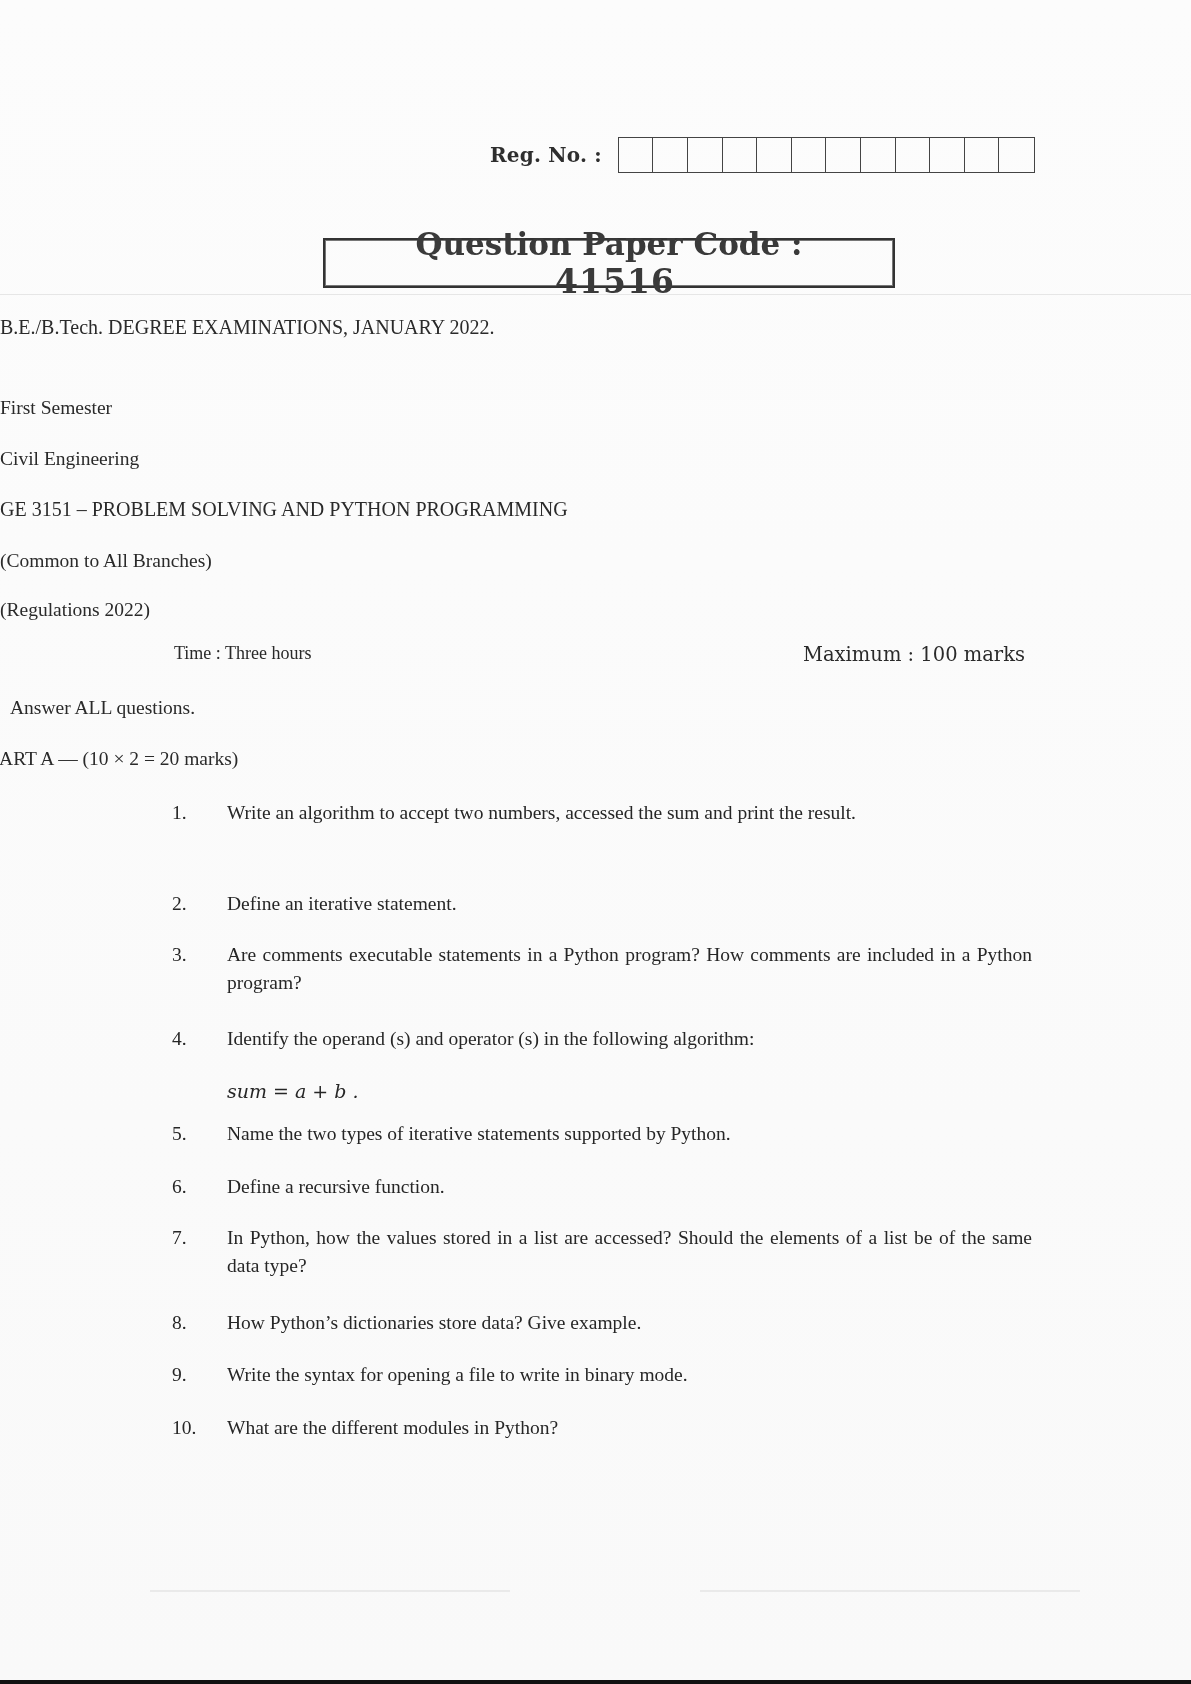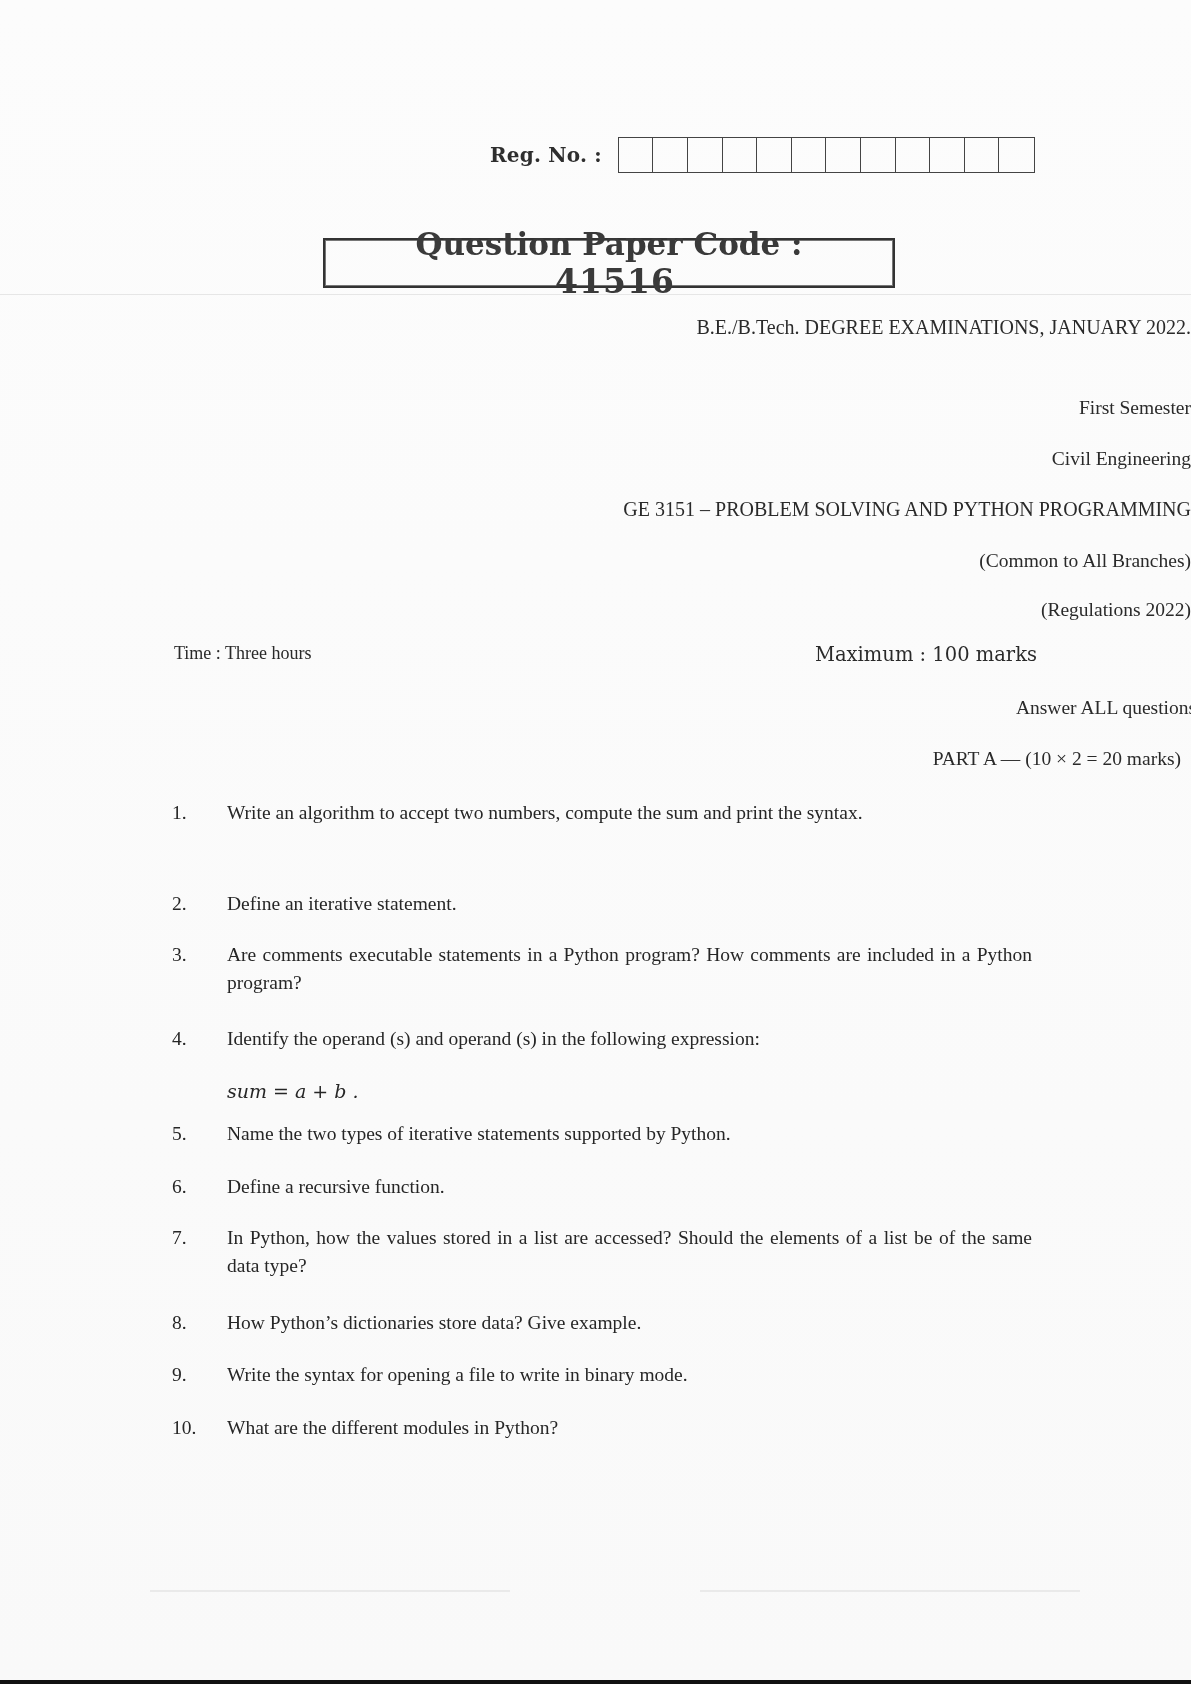--- a/index.html
+++ b/index.html
@@ -85,21 +85,21 @@
     .qpcode .num {
       margin-left: 12px;
       font-size: 33px;
       letter-spacing: 1px;
     }
 
     .center-line {
       position: absolute;
       left: 0;
       width: 1191px;
-      text-align: right;
+      text-align: left;
       font-size: 19.5px;
       font-family: "Liberation Serif", "DejaVu Serif", serif;
       color: #2a2a2a;
     }
     .left-line {
       position: absolute;
       font-size: 20px;
       font-family: "DejaVu Serif", "Liberation Serif", serif;
       color: #2a2a2a;
     }
@@ -172,41 +172,41 @@
   </div>
 
   <div class="center-line" style="top:316px; font-size:20px;">B.E./B.Tech. DEGREE EXAMINATIONS, JANUARY 2022.</div>
   <div class="center-line" style="top:397px;">First Semester</div>
   <div class="center-line" style="top:448px;">Civil Engineering</div>
   <div class="center-line" style="top:498px; font-size:20px;">GE 3151 – PROBLEM SOLVING AND PYTHON PROGRAMMING</div>
   <div class="center-line" style="top:550px;">(Common to All Branches)</div>
   <div class="center-line" style="top:599px;">(Regulations 2022)</div>
 
   <div class="left-line" style="top:643px; left:174px; font-family:'Liberation Serif', serif; font-size:18px;">Time : Three hours</div>
-  <div class="left-line" style="top:643px; left:803px; font-size:19.5px;margin-left:12px;">Maximum : 100 marks</div>
+  <div class="left-line" style="top:643px; left:803px; font-size:19.5px;">Maximum : 100 marks</div>
 
   <div class="center-line" style="top:697px; left:10px;">Answer ALL questions.</div>
   <div class="center-line" style="top:748px; left:-10px;">PART A — (10 × 2 = 20 marks)</div>
 
   <div class="q justify" style="top:796px;">
     <span class="qnum">1.</span>
-    <span class="qtext">Write an algorithm to accept two numbers, compute the sum and print the syntax.</span>
+    <span class="qtext">Write an algorithm to accept two numbers, accessed the sum and print the result.</span>
   </div>
   <div class="q" style="top:887px;">
     <span class="qnum">2.</span>
     <span class="qtext">Define an iterative statement.</span>
   </div>
   <div class="q justify" style="top:941px; line-height:28px;">
     <span class="qnum">3.</span>
     <span class="qtext">Are comments executable statements in a Python program? How comments are included in a Python program?</span>
   </div>
   <div class="q" style="top:1022px;">
     <span class="qnum">4.</span>
     <span class="qtext">
-      <span>Identify the operand (s) and operand (s) in the following expression:</span>
+      <span>Identify the operand (s) and operator (s) in the following algorithm:</span>
       <span class="expr">sum = a + b .</span>
     </span>
   </div>
   <div class="q" style="top:1117px;">
     <span class="qnum">5.</span>
     <span class="qtext">Name the two types of iterative statements supported by Python.</span>
   </div>
   <div class="q" style="top:1170px;">
     <span class="qnum">6.</span>
     <span class="qtext">Define a recursive function.</span>

